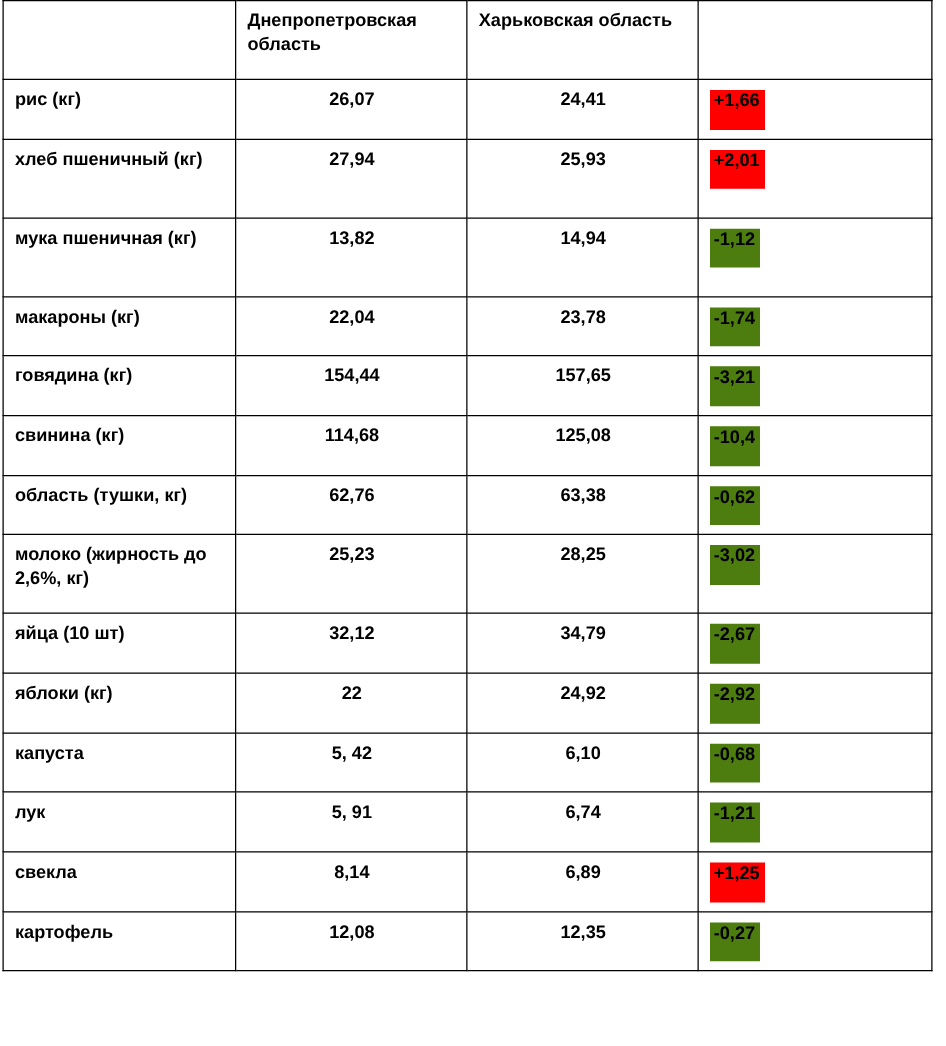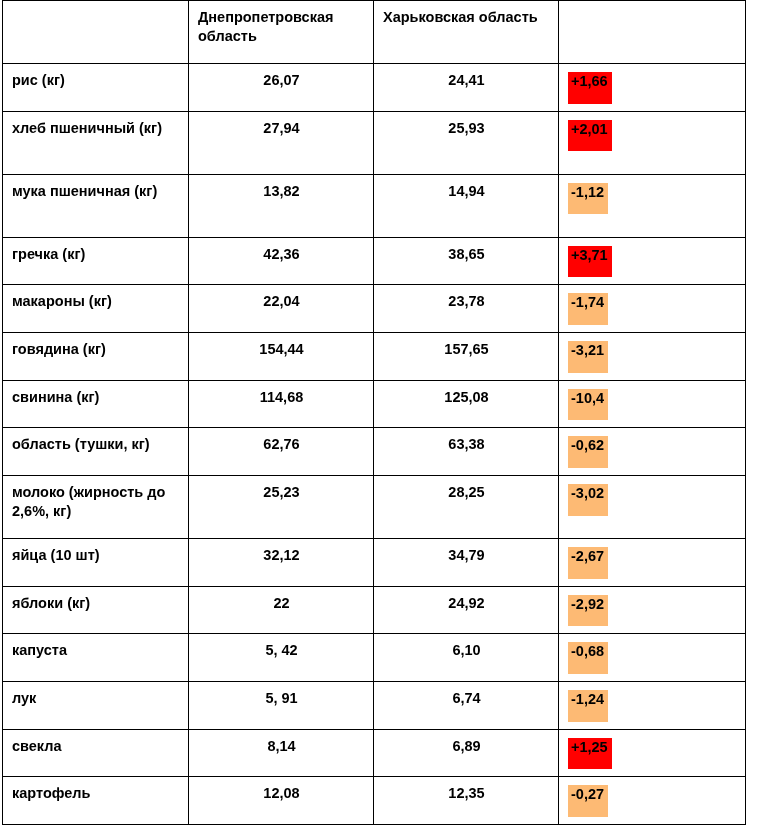--- a/index.html
+++ b/index.html
@@ -77,21 +77,21 @@
   .badge {
     display: inline-block;
     padding: 1px 4px 14px 3px;
     font-weight: bold;
     font-size: 14.5px;
     line-height: 1.15;
     color: #000000;
     white-space: nowrap;
   }
   .badge.up   { background: #ff0000; }
-  .badge.down { background: #fdba74; }
+  .badge.down { background: #4d7c0f; }
 
   
   tr.tall td { height: 47px; }
   tr.short td { height: 28px; }
 </style>
 </head>
 <body>
 
 <div class="table-wrap">
   <table class="price-table">
@@ -122,26 +122,20 @@
           <td class="value-cell">25,93</td>
           <td class="diff-cell"><span class="badge up">+2,01</span></td>
         </tr>
         <tr class="tall">
           <td class="product-cell">мука пшеничная (кг)</td>
           <td class="value-cell">13,82</td>
           <td class="value-cell">14,94</td>
           <td class="diff-cell"><span class="badge down">-1,12</span></td>
         </tr>
         <tr class="short">
-          <td class="product-cell">гречка (кг)</td>
-          <td class="value-cell">42,36</td>
-          <td class="value-cell">38,65</td>
-          <td class="diff-cell"><span class="badge up">+3,71</span></td>
-        </tr>
-        <tr class="short">
           <td class="product-cell">макароны (кг)</td>
           <td class="value-cell">22,04</td>
           <td class="value-cell">23,78</td>
           <td class="diff-cell"><span class="badge down">-1,74</span></td>
         </tr>
         <tr class="short">
           <td class="product-cell">говядина (кг)</td>
           <td class="value-cell">154,44</td>
           <td class="value-cell">157,65</td>
           <td class="diff-cell"><span class="badge down">-3,21</span></td>
@@ -179,21 +173,21 @@
         <tr class="short">
           <td class="product-cell">капуста</td>
           <td class="value-cell">5, 42</td>
           <td class="value-cell">6,10</td>
           <td class="diff-cell"><span class="badge down">-0,68</span></td>
         </tr>
         <tr class="short">
           <td class="product-cell">лук</td>
           <td class="value-cell">5, 91</td>
           <td class="value-cell">6,74</td>
-          <td class="diff-cell"><span class="badge down">-1,24</span></td>
+          <td class="diff-cell"><span class="badge down">-1,21</span></td>
         </tr>
         <tr class="short">
           <td class="product-cell">свекла</td>
           <td class="value-cell">8,14</td>
           <td class="value-cell">6,89</td>
           <td class="diff-cell"><span class="badge up">+1,25</span></td>
         </tr>
         <tr class="short">
           <td class="product-cell">картофель</td>
           <td class="value-cell">12,08</td>

